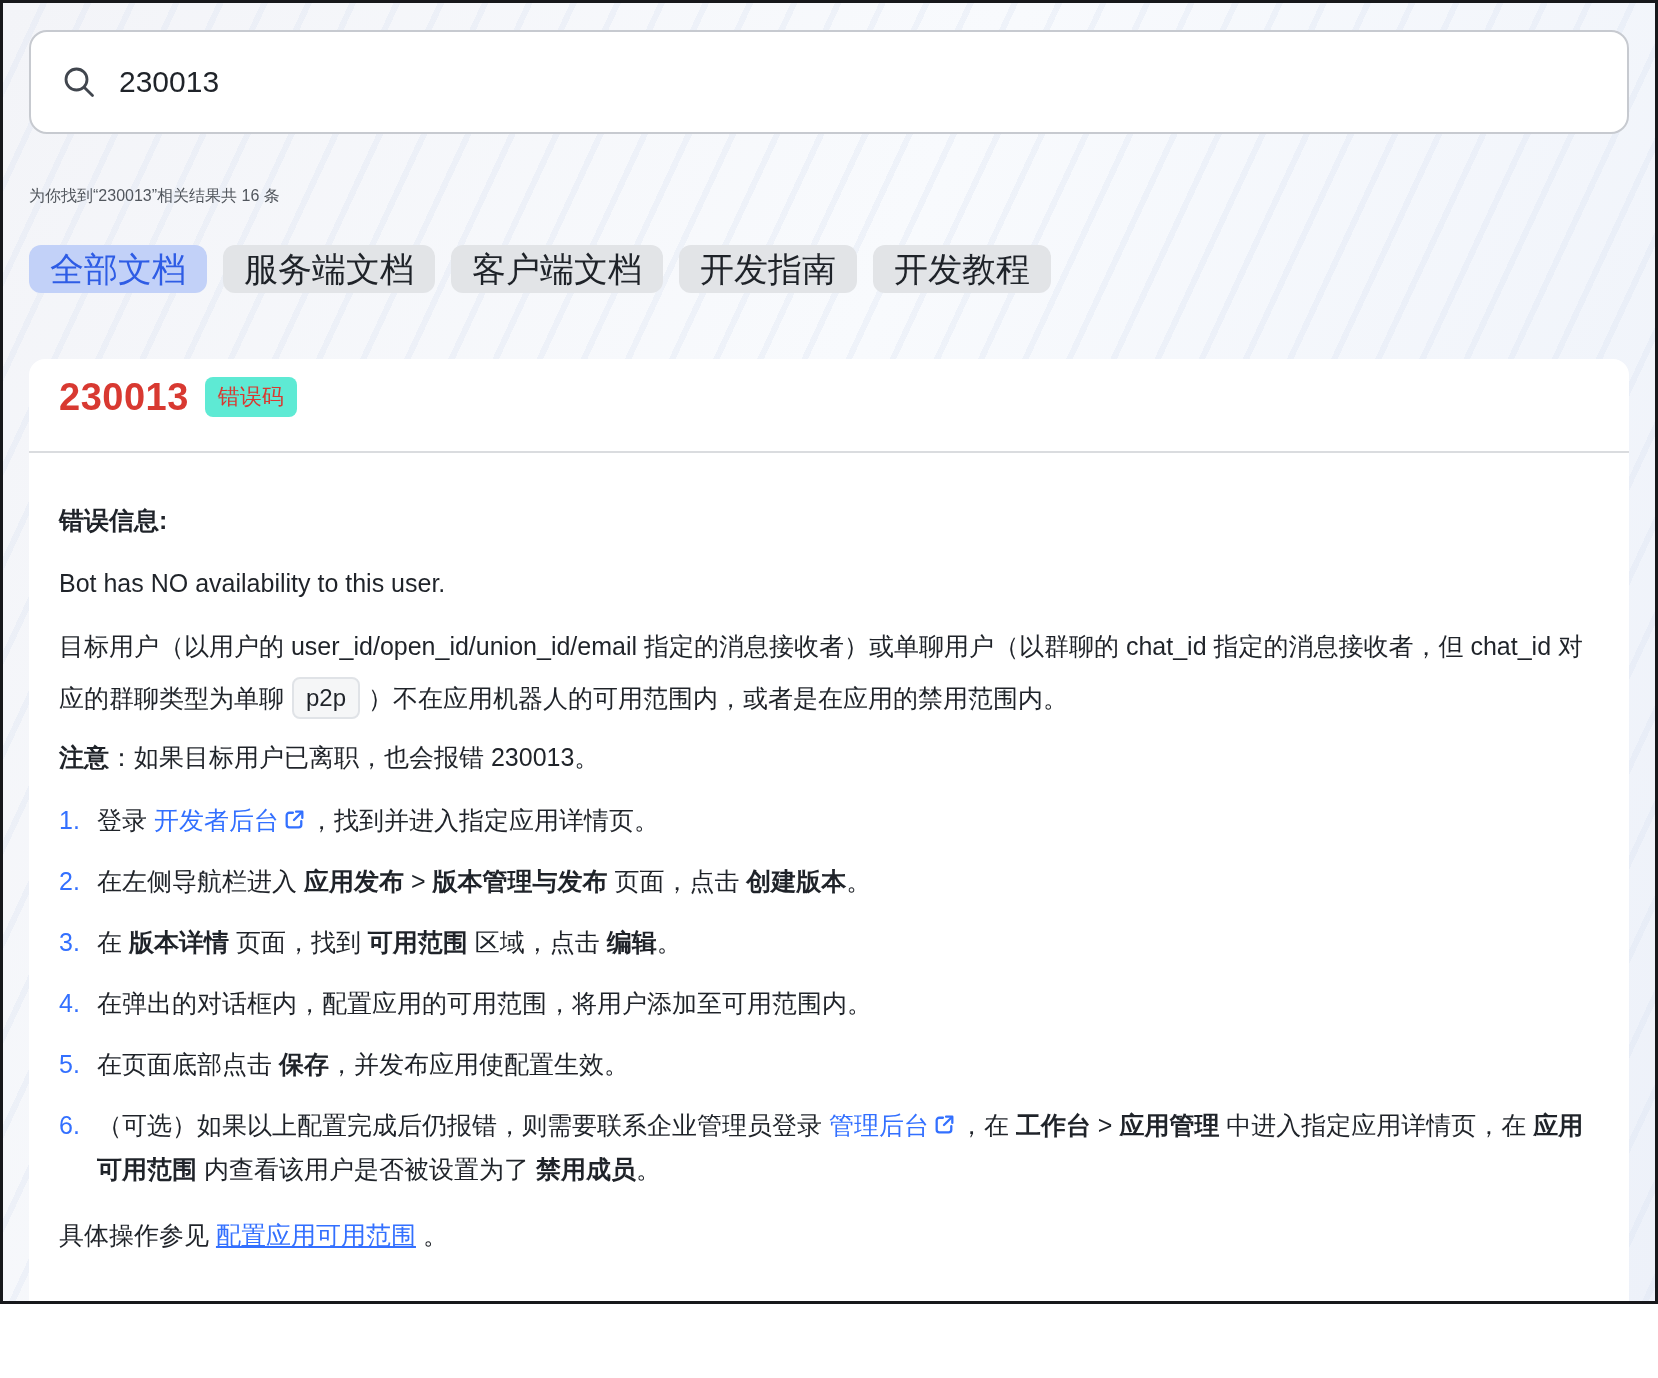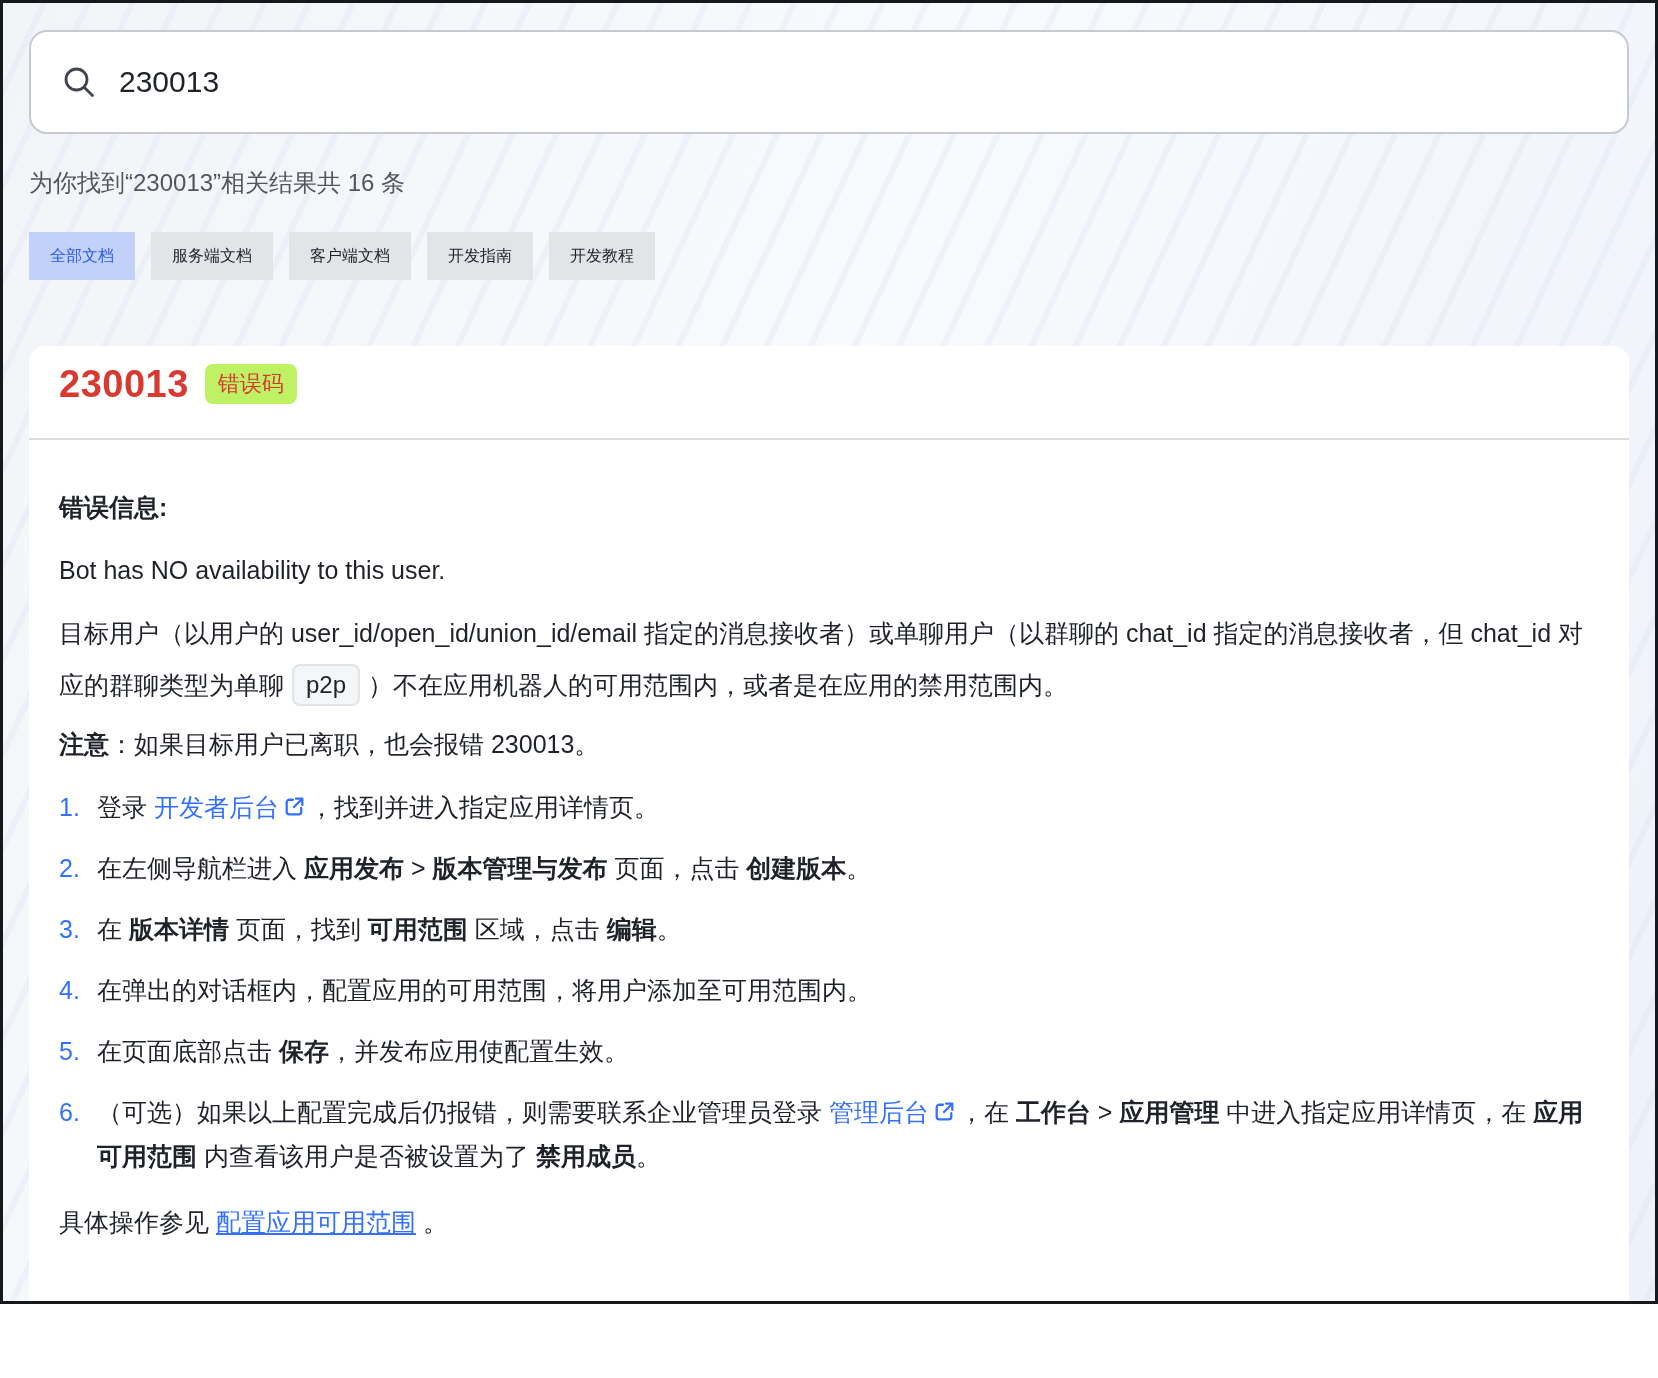--- a/index.html
+++ b/index.html
@@ -16,34 +16,34 @@
   .search-box{
     margin-top:27px;height:104px;box-sizing:border-box;background:#ffffff;
     border:2px solid #c7cad0;border-radius:18px;display:flex;align-items:center;padding:0 30px;
   }
   .search-box svg{flex:none;}
   .search-input{
     flex:1;border:none;outline:none;background:transparent;margin-left:19px;
     font-size:30px;color:#1f2329;font-family:inherit;
   }
   
-  .summary{margin-top:34px;font-size:24px;line-height:30px;color:#51565d;}
+  .summary{margin-top:47px;font-size:16px;line-height:30px;color:#51565d;}
   
   .chips{margin-top:34px;display:flex;gap:16px;}
   .chip{
-    height:48px;padding:0 21px;border:none;border-radius:0;cursor:pointer;
-    background:#e2e4e7;color:#1f2329;font-size:16px;font-family:inherit;line-height:48px;
+    height:48px;padding:0 21px;border:none;border-radius:12px;cursor:pointer;
+    background:#e2e4e7;color:#1f2329;font-size:34px;font-family:inherit;line-height:48px;
   }
   .chip.active{background:#c2d1f8;color:#2e5ce5;}
   
   .card{margin-top:66px;background:#ffffff;border-radius:16px;min-height:1100px;}
   .card-header{padding:14px 30px 0;display:flex;align-items:center;}
   .code-title{font-size:38px;font-weight:700;color:#d83931;line-height:48px;letter-spacing:0.5px;}
   .badge{
-    margin-left:16px;background:#bef264;color:#d83931;font-size:22px;font-weight:500;
+    margin-left:16px;background:#5eead4;color:#d83931;font-size:22px;font-weight:500;
     line-height:1;padding:9px 13px;border-radius:8px;
   }
   .divider{height:2px;background:#dadcdf;margin-top:30px;}
   
   .card-body{padding:48px 30px 0;font-size:25px;color:#1f2329;}
   .card-body p{margin:0;line-height:38px;}
   .h{font-weight:700;}
   .b{font-weight:700;margin-top:32px;}
   .p-msg{margin-top:25px !important;}
   .p-h2{margin-top:47px !important;}

